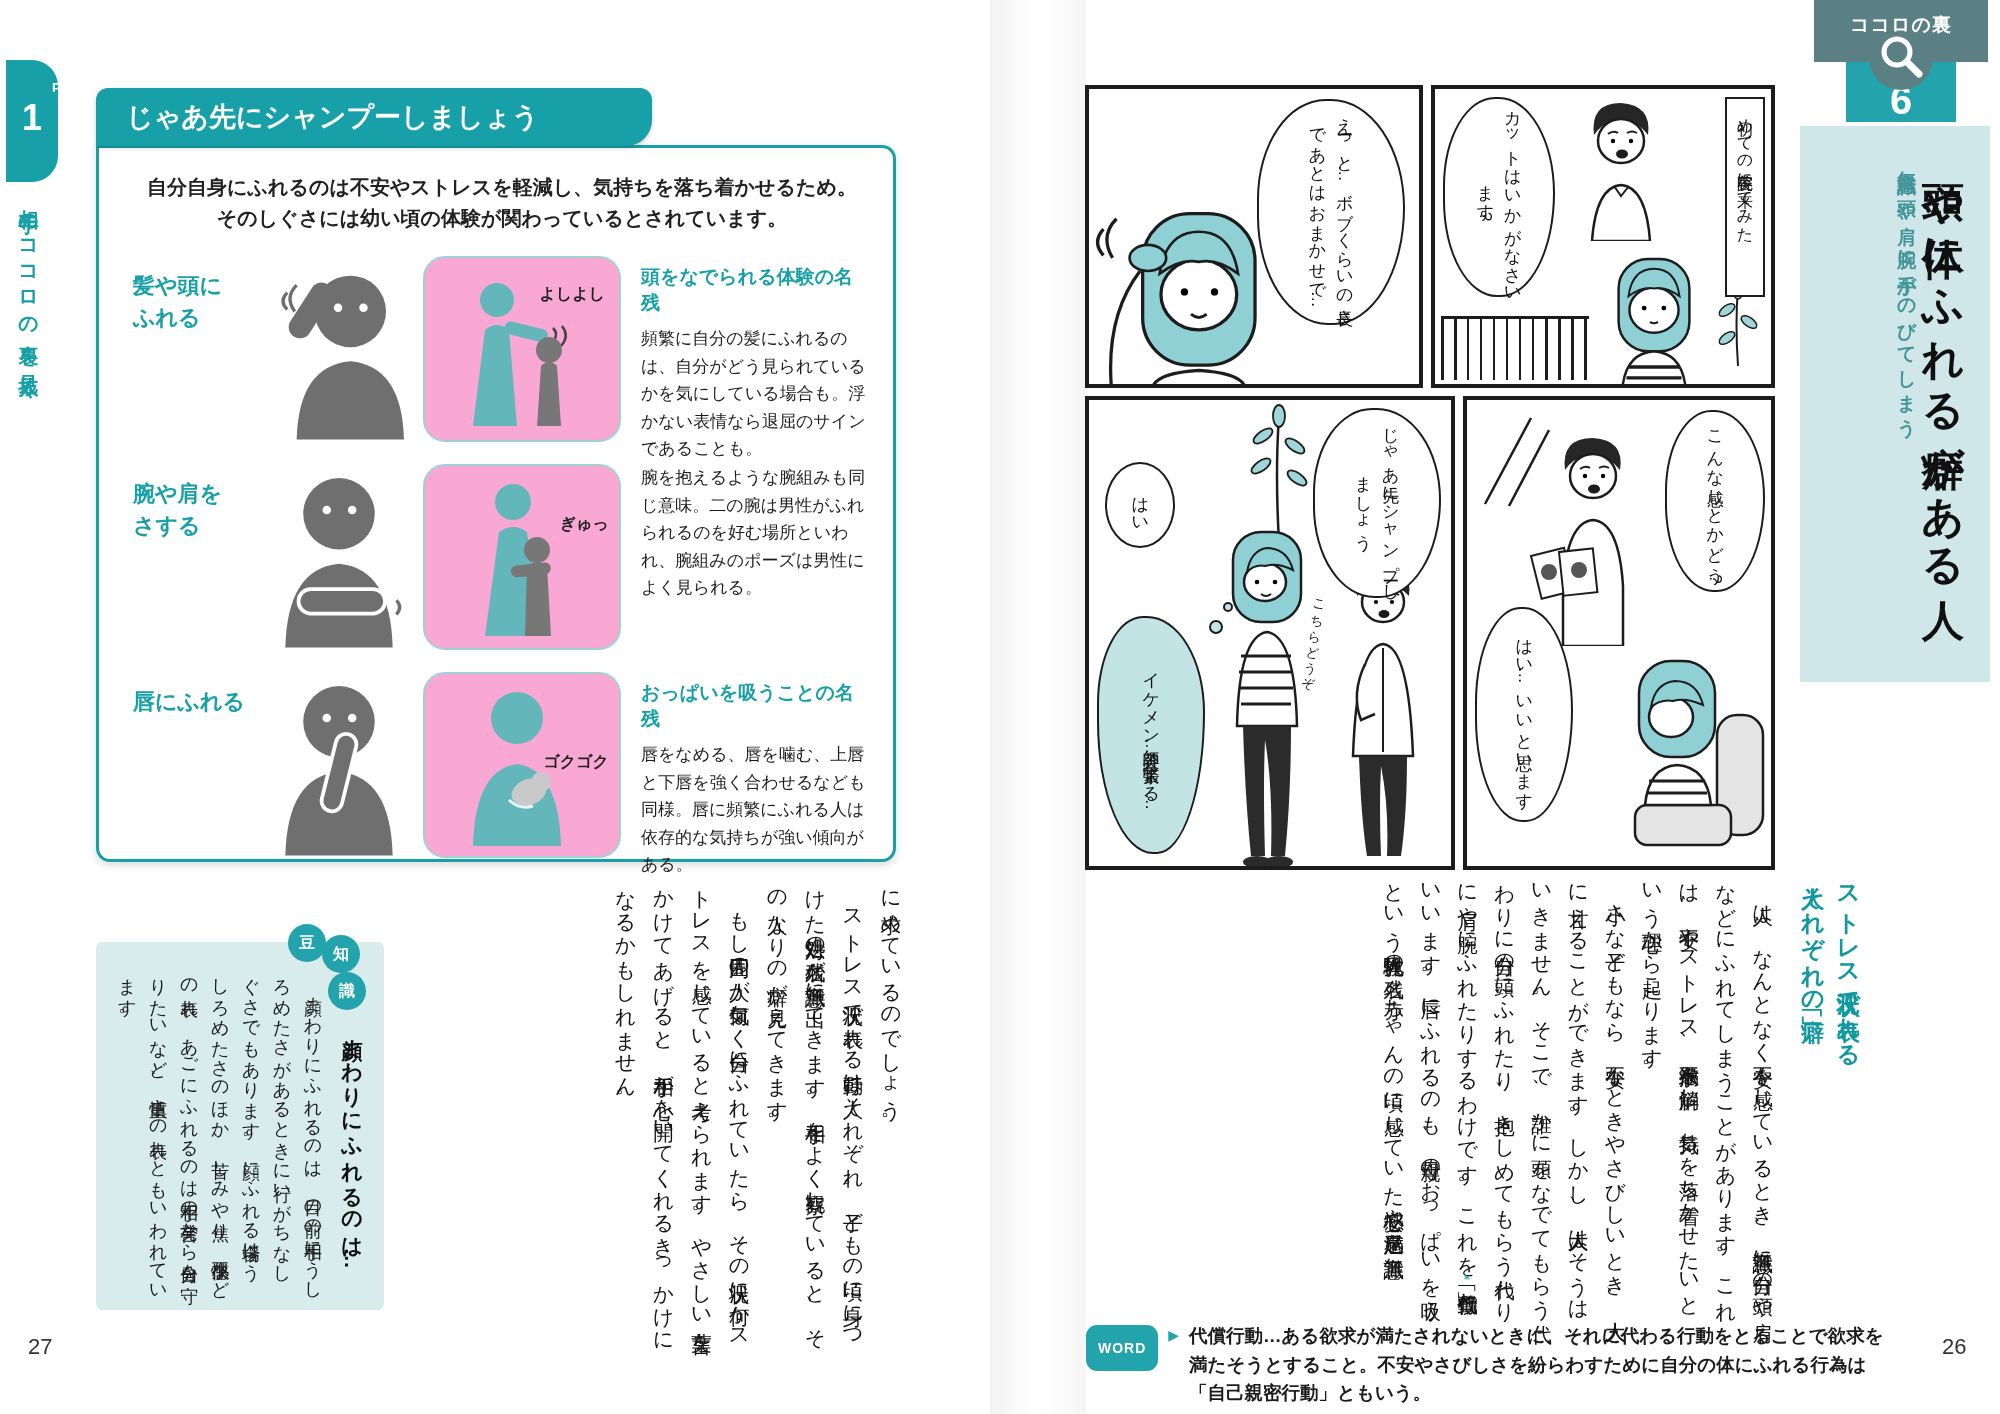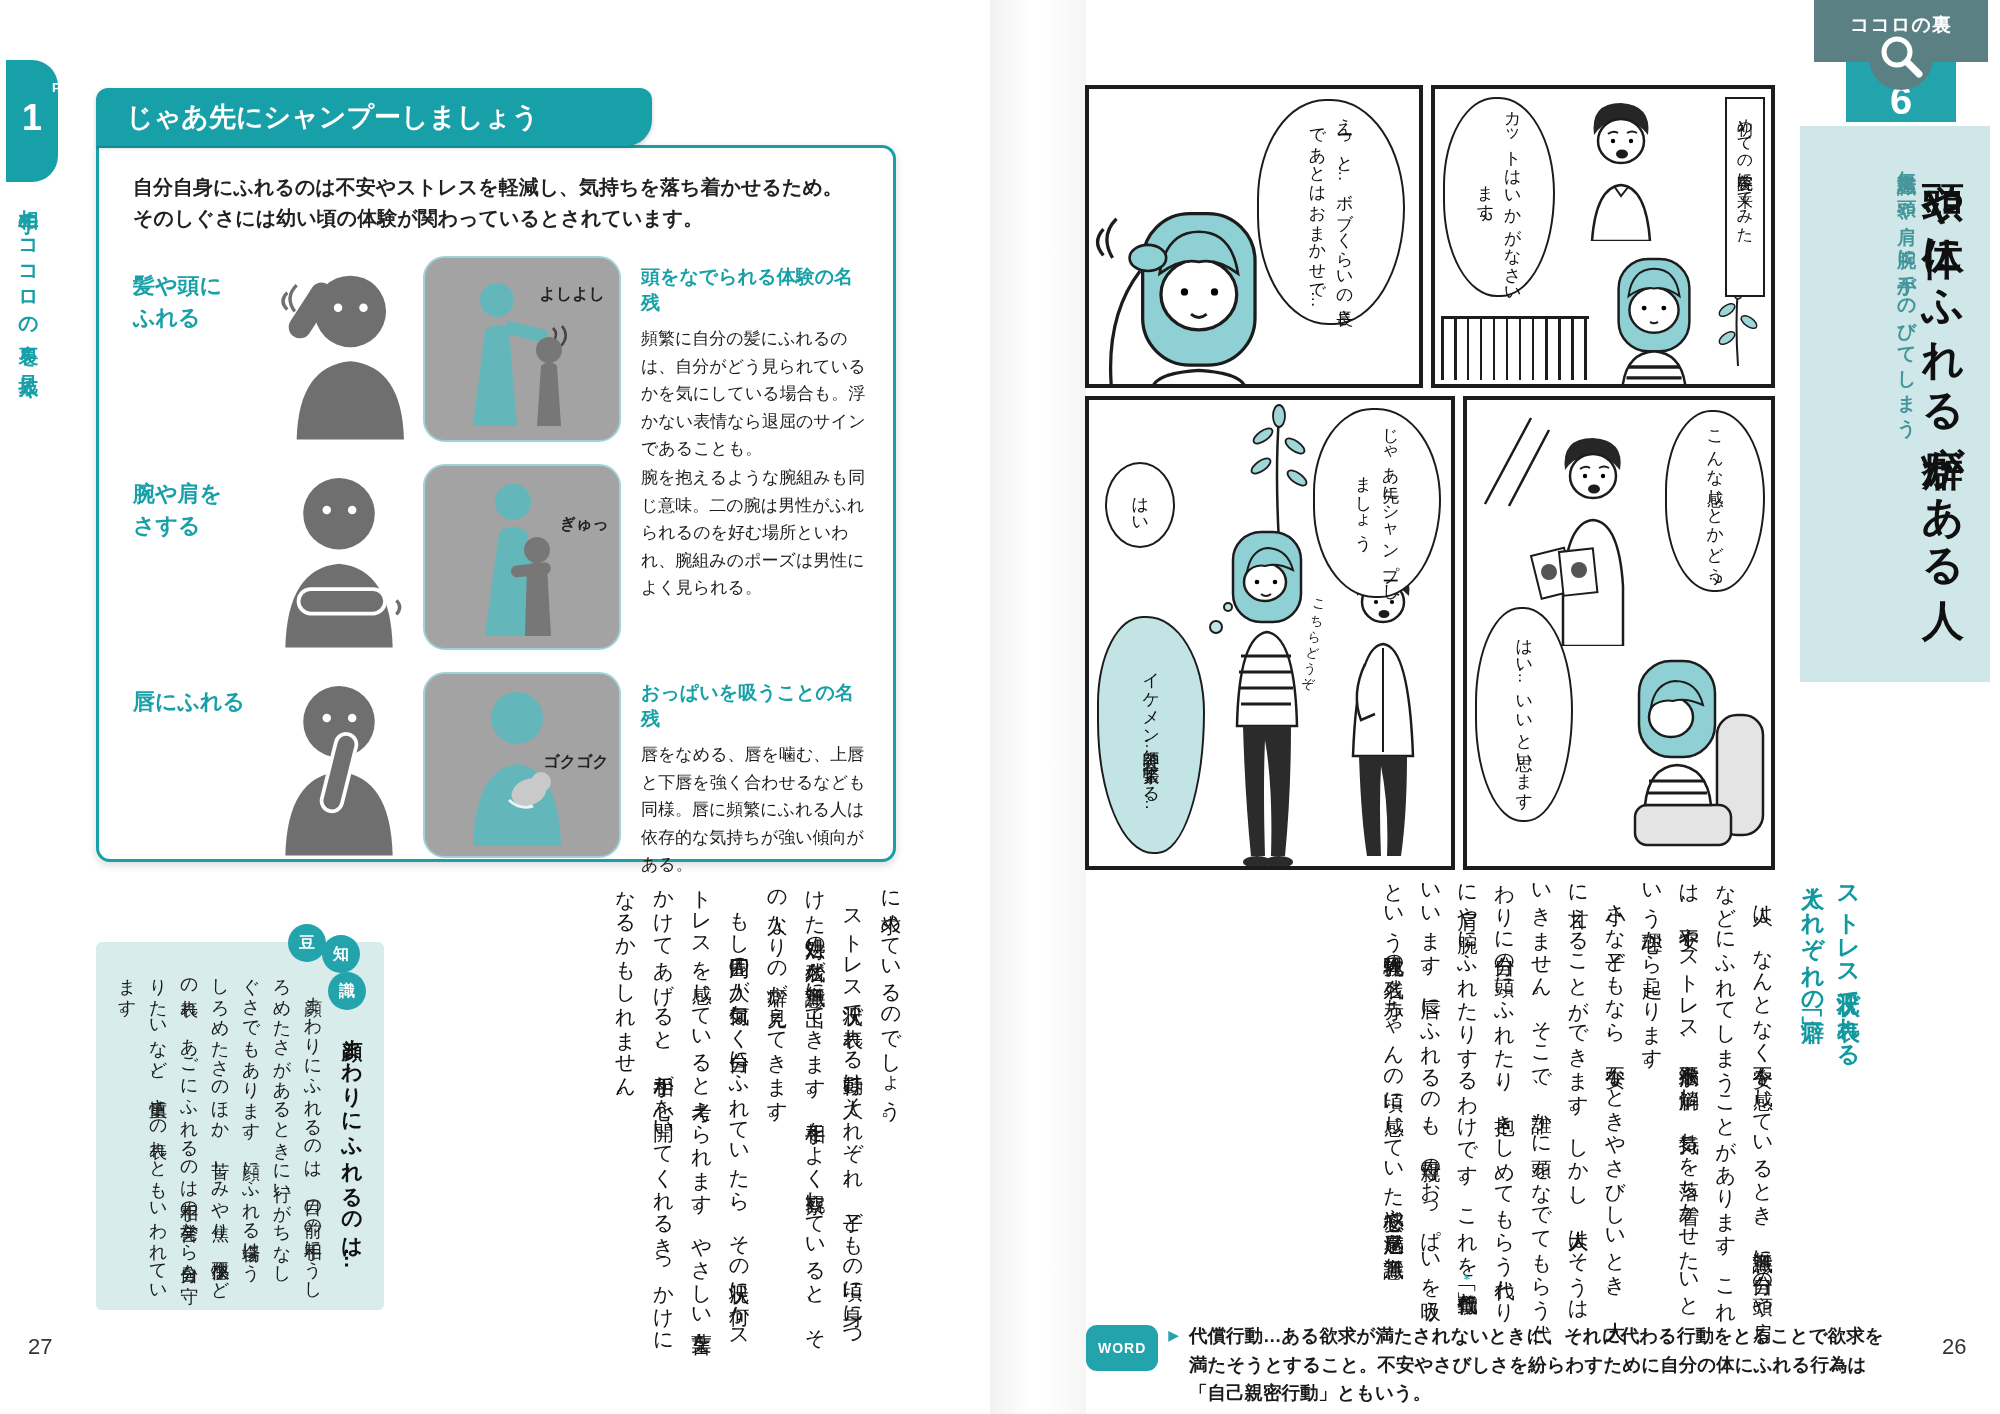--- a/index.html
+++ b/index.html
@@ -29,28 +29,28 @@
   .part-tab .p-lbl{font-size:13px;font-weight:bold;letter-spacing:1px;padding-left:46px;}
   .part-tab .p-num{font-size:36px;font-weight:bold;line-height:1.3;}
   .side-label{left:16px;top:194px;color:var(--teal);font-size:20px;font-weight:bold;letter-spacing:3px;}
 
   .info-banner{left:96px;top:88px;width:556px;height:58px;background:var(--teal);
     border-radius:12px 12px 26px 0;color:#fff;font-size:27px;font-weight:bold;
     line-height:58px;padding-left:30px;z-index:3;box-shadow:0 2px 4px rgba(0,0,0,.2);}
   .info-box{left:96px;top:145px;width:800px;height:717px;background:#fff;
     border:3px solid var(--teal);border-radius:0 14px 14px 14px;z-index:2;
     box-shadow:0 3px 8px rgba(0,0,0,.15);padding:20px 22px 0 34px;}
-  .intro{font-size:20px;font-weight:bold;color:#222;line-height:1.55;white-space:pre-line;margin-top:4px;}
+  .intro{font-size:20px;font-weight:bold;color:#222;line-height:1.55;white-space:pre-line;margin-top:4px;text-align:center;}
   .rows{margin-top:22px;}
   .irow{display:flex;align-items:flex-start;height:202px;margin-bottom:6px;}
   .irow .lbl{width:138px;font-size:22px;font-weight:bold;color:var(--teal);
     white-space:pre-line;line-height:1.45;padding-top:14px;}
   .irow .sil{width:160px;height:188px;flex:none;}
   .irow .illus{width:198px;height:186px;border:2.5px solid #9ed2d5;border-radius:22px;
-    position:relative;flex:none;margin-left:4px;background:#a3a3a3;}
+    position:relative;flex:none;margin-left:4px;background:#f9a8d4;}
   .illus .sound{position:absolute;font-size:16px;font-weight:600;color:#222;}
   .irow .desc{margin-left:20px;width:252px;}
   .desc h4{font-size:19px;font-weight:bold;color:var(--teal);margin:8px 0 9px;}
   .desc p{font-size:17px;line-height:1.62;color:#1c1c1c;font-weight:500;}
 
   .tip-box{left:96px;top:942px;width:288px;height:368px;background:var(--teal-light);border-radius:6px;}
   .tip-badge{position:absolute;left:192px;top:-18px;width:90px;height:92px;}
   .tip-badge .bc{position:absolute;width:38px;height:38px;border-radius:50%;background:var(--teal-bright);
     color:#fff;font-size:16px;font-weight:bold;display:flex;align-items:center;justify-content:center;}
   .tip-content{position:absolute;top:24px;right:18px;bottom:18px;left:12px;}

